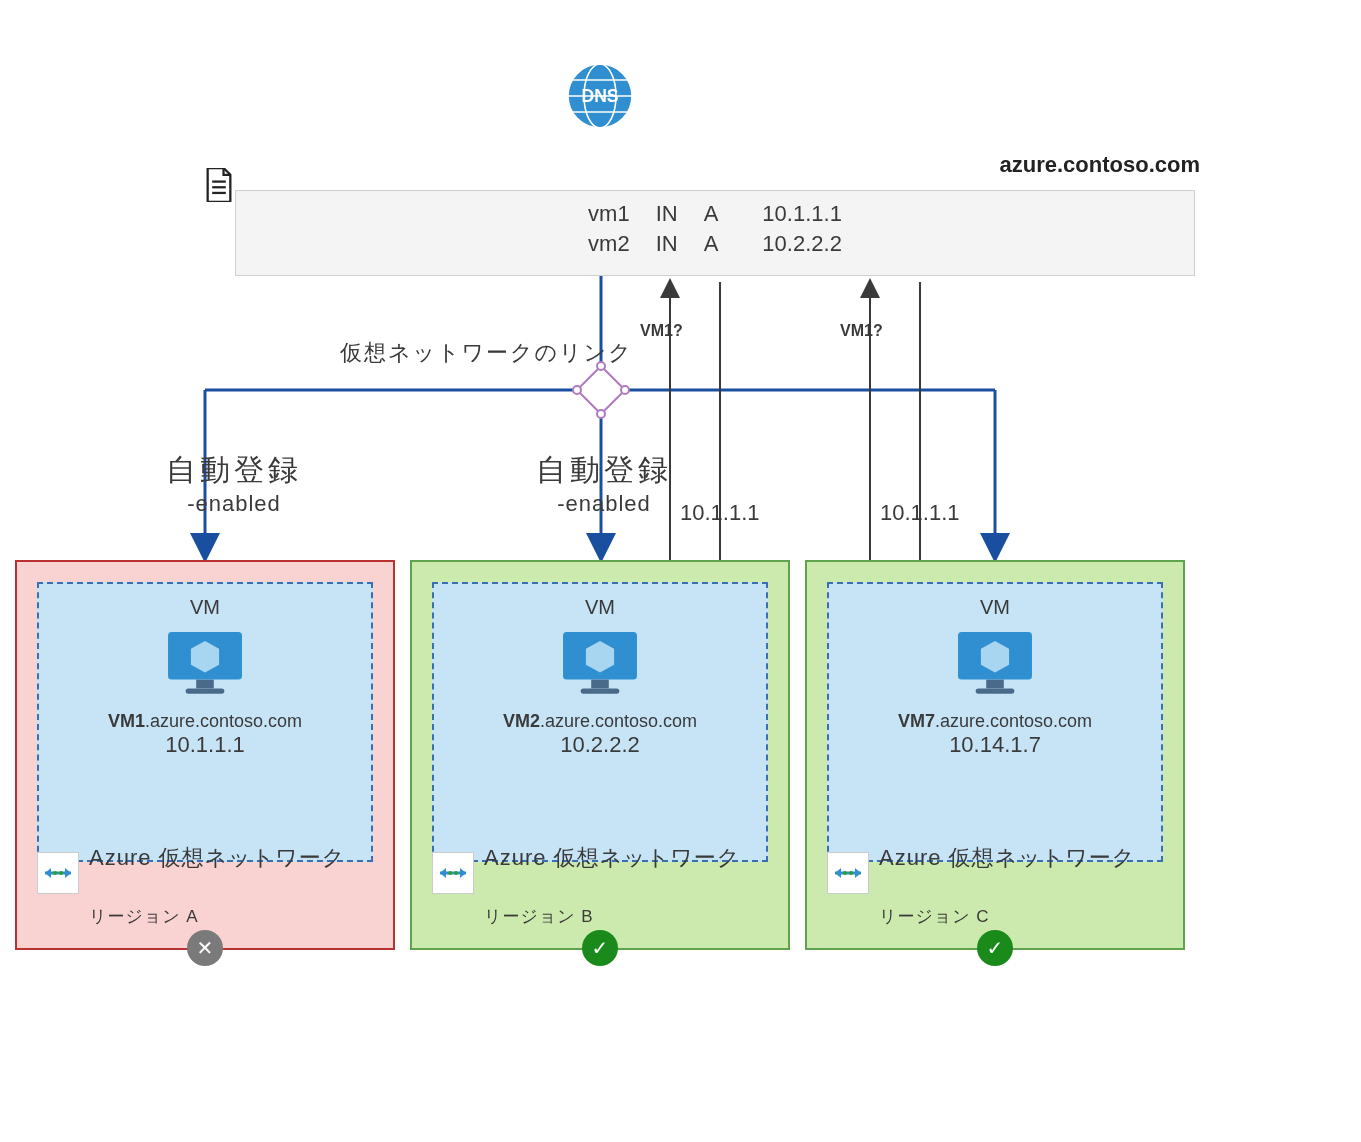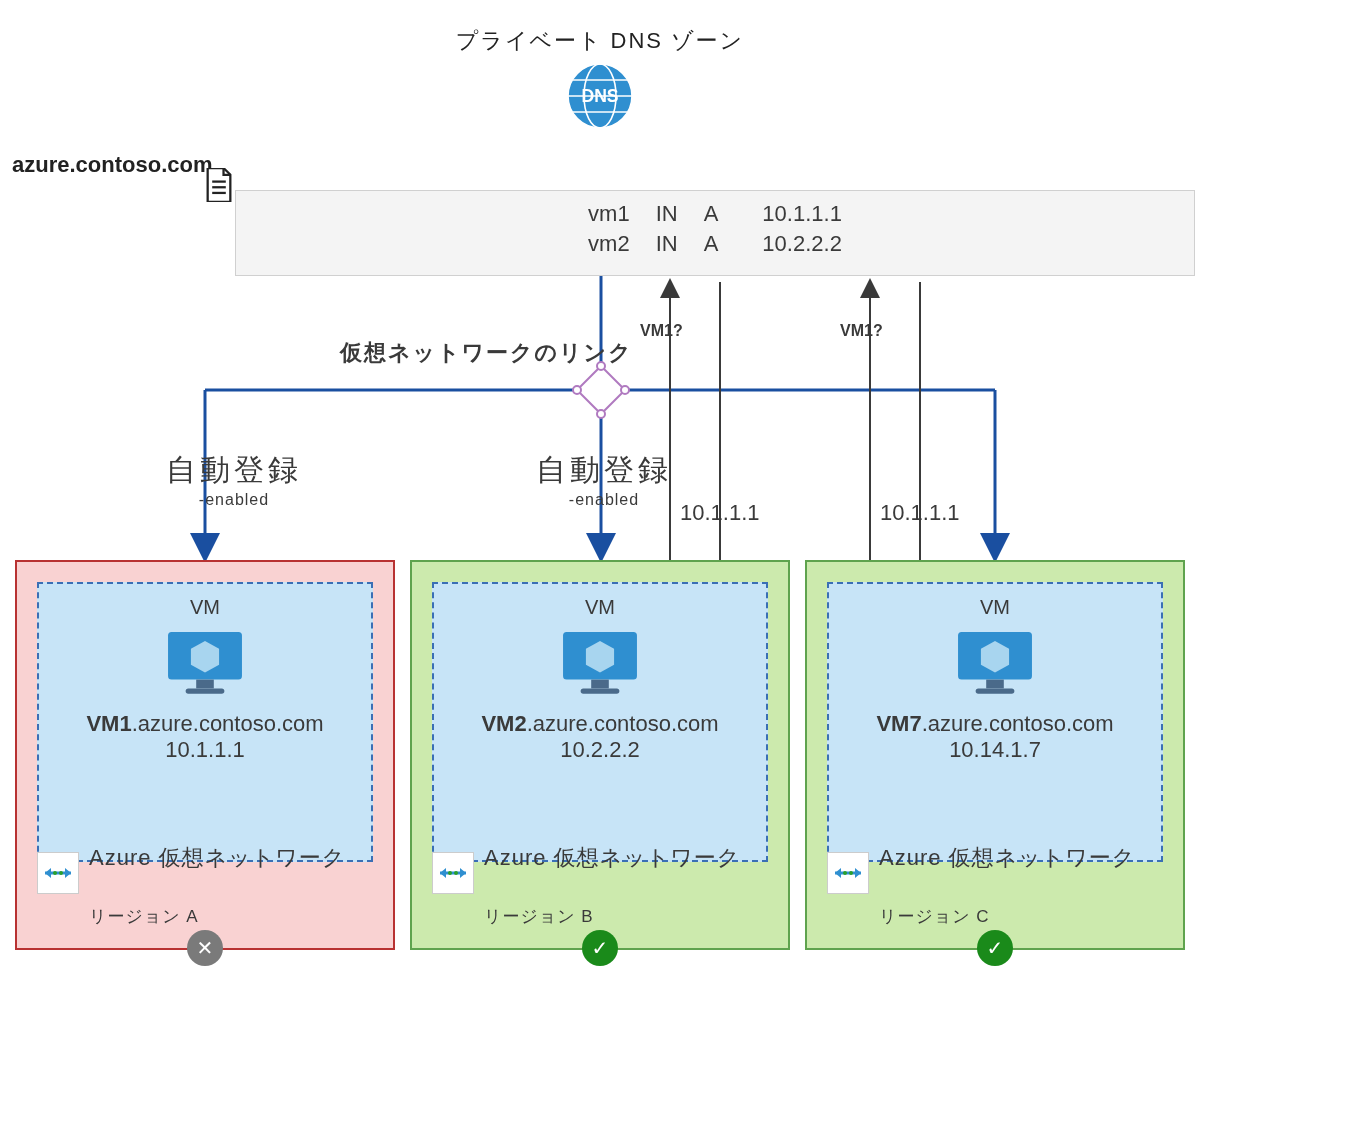--- a/index.html
+++ b/index.html
@@ -2,51 +2,51 @@
 <html><head>
 <meta charset="utf-8">
 <style>
   * { box-sizing: border-box; }
   body { margin:0; font-family: "Segoe UI", Arial, sans-serif; background:#fff; color:#222; }
   .canvas { position:relative; width:1361px; height:1142px; }
 
   .dns-title { position:absolute; top:26px; left:0; width:1200px; text-align:center; font-size:22px; letter-spacing:2px; }
   .dns-icon { position:absolute; top:56px; left:0; width:1200px; text-align:center;text-decoration:underline; }
   .dns-icon svg { width:80px; height:80px; }
-  .dns-domain { position:absolute; top:152px; left:12px; width:1200px; text-align:left; font-size:22px; font-weight:600; }
+  .dns-domain { position:absolute; top:152px; left:0; width:1200px; text-align:right; font-size:22px; font-weight:600; }
 
   .doc-icon { position:absolute; top:168px; left:205px; }
   .doc-icon svg { width:28px; height:34px; }
 
   .records-box { position:absolute; top:190px; left:235px; width:960px; height:86px; background:#f4f4f4; border:1px solid #d0d0d0; padding:10px 20px; }
   .records-cols { display:flex; justify-content:center; gap:26px; font-size:22px; color:#3a3a3a; }
   .records-col { display:flex; flex-direction:column; gap:4px; }
 
-  .link-label { position:absolute; top:338px; left:340px; font-size:22px; letter-spacing:2px; color:#3a3a3a;font-weight:bold; }
+  .link-label { position:absolute; top:338px; left:340px; font-size:22px; letter-spacing:2px; color:#3a3a3a; }
 
   .node-icon { position:absolute; top:362px; left:573px; width:56px; height:56px; }
   .node-icon svg { width:56px; height:56px; overflow:visible; }
 
   .autoreg { position:absolute; font-size:30px; letter-spacing:4px; color:#3a3a3a; font-weight:500;margin-left:26px; }
-  .autoreg .en { display:block; font-size:16px; letter-spacing:1px; text-align:center; }
+  .autoreg .en { display:block; font-size:22px; letter-spacing:1px; text-align:center; }
   .autoreg1 { top:450px; left:140px; }
   .autoreg2 { top:450px; left:510px; }
 
   .query-label { position:absolute; font-size:16px; font-weight:700; color:#3a3a3a; }
   .answer-label { position:absolute; font-size:22px; color:#3a3a3a; }
 
   .vnet { position:absolute; width:380px; height:390px; border:2px solid; }
   .vnet-a { top:560px; left:15px; border-color:#b83232; background:#f9d2d2; }
   .vnet-b { top:560px; left:410px; border-color:#5fa34e; background:#cceaad; }
   .vnet-c { top:560px; left:805px; border-color:#5fa34e; background:#cceaad; }
 
   .vm-box { position:absolute; top:20px; left:20px; right:20px; height:280px; background:#c7e4f7; border:2px dashed #3a6fb5; display:flex; flex-direction:column; align-items:center; justify-content:flex-start; padding-top:12px; }
   .vm-label { font-size:20px; color:#3a3a3a; margin-bottom:6px; }
   .vm-icon svg { width:88px; height:74px; }
-  .vm-line { font-size:22px; color:#3a3a3a; margin-top:8px; }
+  .vm-line { font-size:18px; color:#3a3a3a; margin-top:8px; }
   .vm-line .vmname { font-weight:700; }
   .vm-ip { font-size:22px; color:#3a3a3a; }
 
   .vnet-info { position:absolute; bottom:20px; left:72px; }
   .vnet-info .title { font-size:22px; color:#3a3a3a; letter-spacing:1px; }
   .vnet-info .region { font-size:17px; color:#3a3a3a; letter-spacing:1px;margin-top:32px; }
 
   .vnet-icon { position:absolute; bottom:54px; left:20px; width:42px; height:42px; background:#fff; border:1px solid #ccc; display:flex; align-items:center; justify-content:center; }
 
   .status-icon { position:absolute; bottom:-18px; left:50%; transform:translateX(-50%); width:36px; height:36px; border-radius:50%; display:flex; align-items:center; justify-content:center; font-size:20px; color:#fff; }
@@ -84,21 +84,20 @@
 
     <line x1="670" y1="615" x2="670" y2="282" class="black" marker-end="url(#arrow-black)"></line>
 
     <line x1="720" y1="282" x2="720" y2="615" class="black" marker-end="url(#arrow-black)"></line>
 
     <line x1="870" y1="615" x2="870" y2="282" class="black" marker-end="url(#arrow-black)"></line>
 
     <line x1="920" y1="282" x2="920" y2="615" class="black" marker-end="url(#arrow-black)"></line>
   </svg>
 
-  <div class="dns-title">プライベート DNS ゾーン</div>
   <div class="dns-icon">
     <svg viewBox="0 0 100 100">
       <circle cx="50" cy="50" r="40" fill="#2f8fd0"></circle>
       <ellipse cx="50" cy="50" rx="40" ry="40" fill="none" stroke="#fff" stroke-width="2"></ellipse>
       <ellipse cx="50" cy="50" rx="20" ry="40" fill="none" stroke="#fff" stroke-width="2"></ellipse>
       <line x1="10" y1="50" x2="90" y2="50" stroke="#fff" stroke-width="2"></line>
       <line x1="16" y1="30" x2="84" y2="30" stroke="#fff" stroke-width="2"></line>
       <line x1="16" y1="70" x2="84" y2="70" stroke="#fff" stroke-width="2"></line>
       <text x="50" y="57" font-size="22" font-weight="700" text-anchor="middle" fill="#fff">DNS</text>
     </svg>

